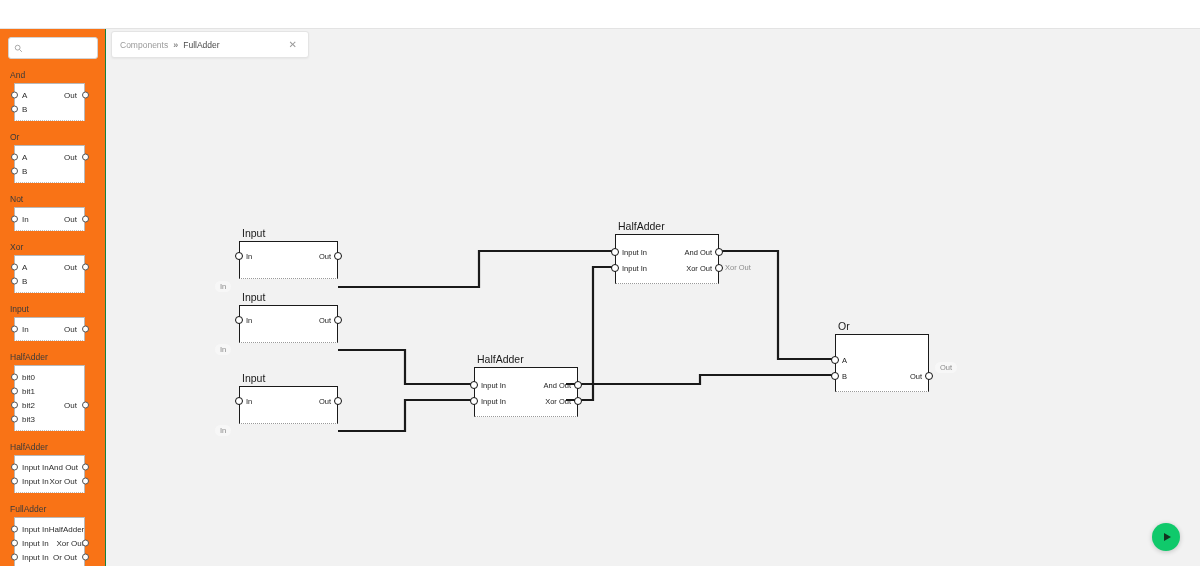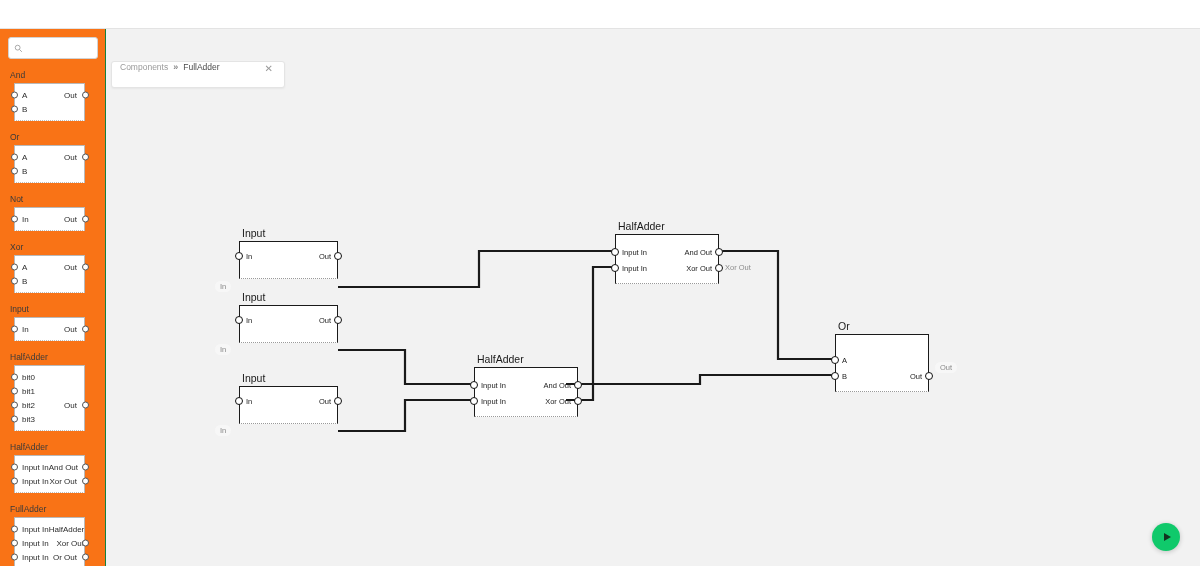--- a/index.html
+++ b/index.html
@@ -75,24 +75,24 @@
   .port.right { right: -4.5px; top: 50%; transform: translateY(-50%); }
 
   
   .canvas {
     position: relative; flex: 1; height: 537px;
     background: #f2f2f2; overflow: hidden;
   }
 
   
   .tab {
-    position: absolute; left: 5px; top: 32px;
-    width: 174px; height: 27px;
+    position: absolute; left: 5px; top: 2px;
+    width: 198px; height: 27px;
     background: #fff; border: 1px solid #e4e4e4; border-radius: 3px;
-    display: flex; align-items: flex-start; padding: 0 8px;
+    display: flex; align-items: center; padding: 0 8px;
     box-shadow: 0 1px 2px rgba(0,0,0,.05);
   }
   .tab .crumb-root { font-size: 8.5px; color: #9a9a9a; }
   .tab .crumb-sep  { font-size: 9px; color: #8a8a8a; margin: 0 5px; font-weight: 700; }
   .tab .crumb-cur  { font-size: 8.5px; color: #4a4a4a; }
   .tab .tab-close  {
     margin-left: auto; font-size: 10px; color: #9a9a9a; line-height: 1;
     cursor: pointer; padding: 2px 3px;
   }
 

